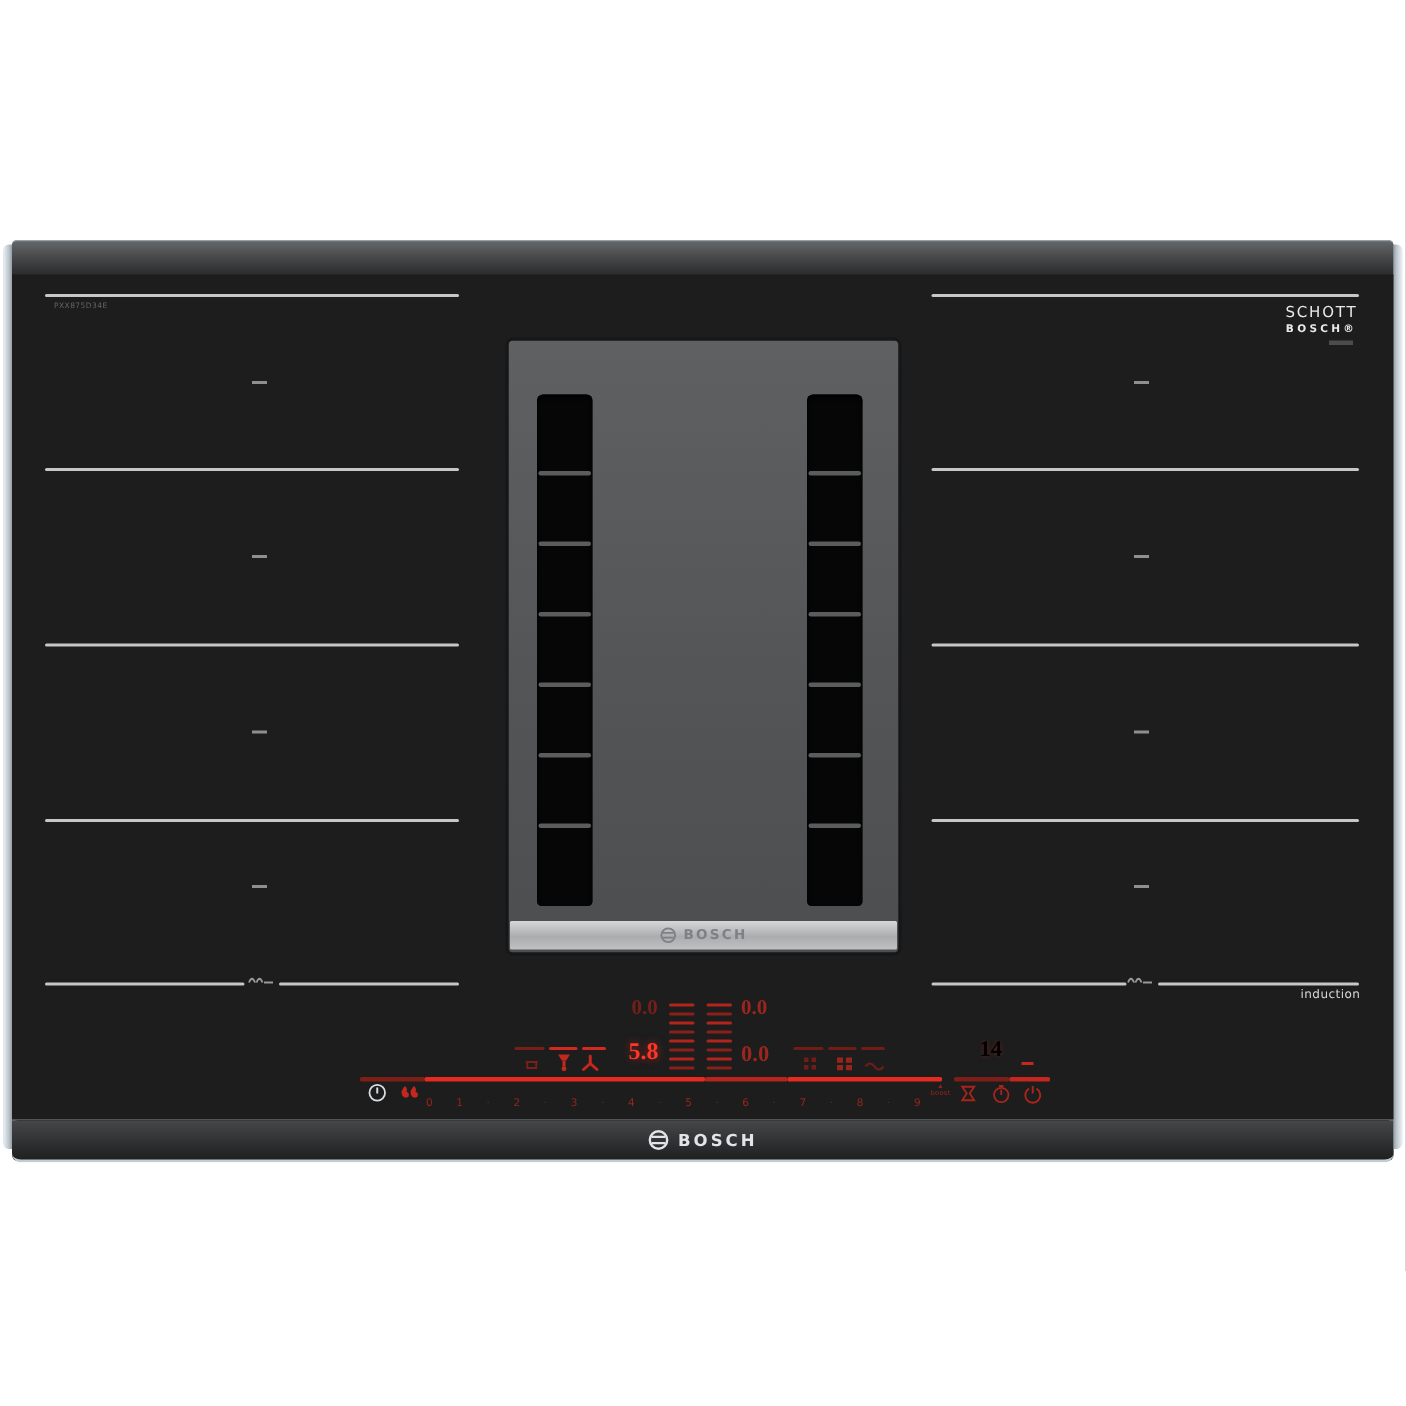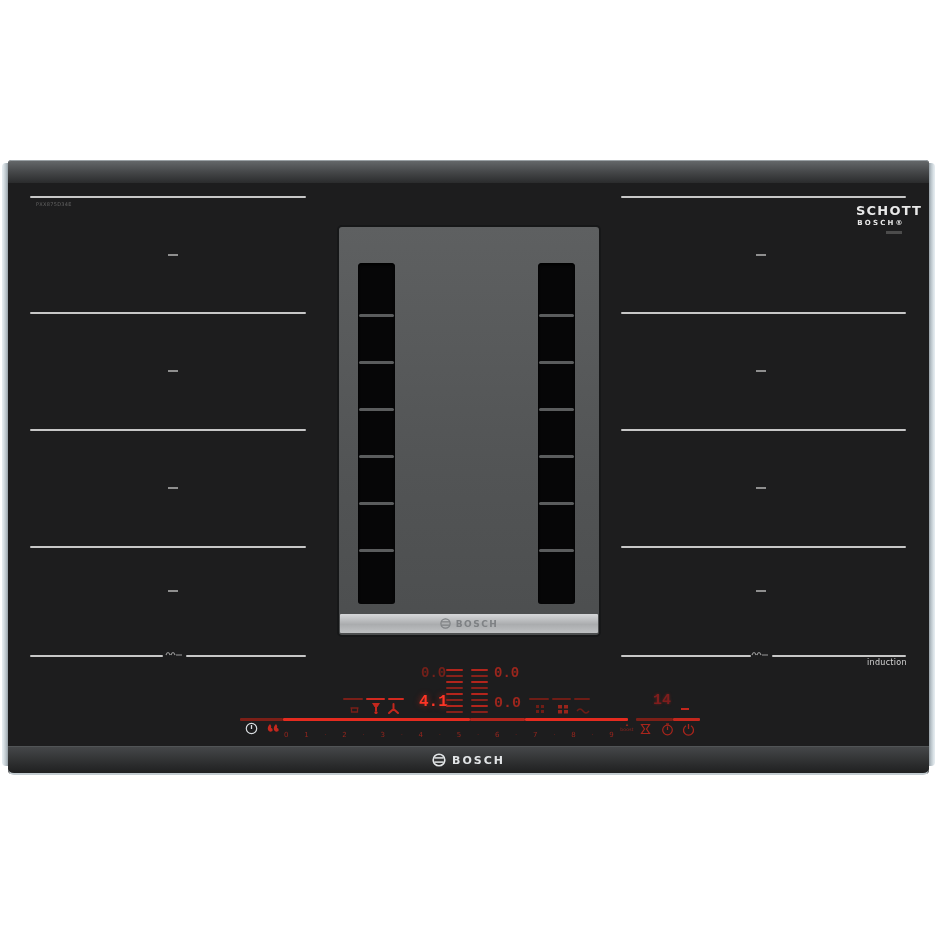--- a/index.html
+++ b/index.html
@@ -22,21 +22,21 @@
              background:linear-gradient(to bottom,#454749,#2a2b2c 70%,#1f2021);
              display:flex;align-items:center;justify-content:center;}
 
   
   .zline{position:absolute;height:2px;background:#c7c7c7;border-radius:1px;}
   .zdash{position:absolute;width:10px;height:2px;background:#8f8f8f;}
   .pan-icon{position:absolute;width:18px;height:9px;}
 
   .model-label{left:36px;top:201px;font-size:5px;color:#646464;letter-spacing:.3px;}
   .schott{left:856px;top:203px;width:50px;text-align:center;color:#e9e9e9;}
-  .schott .l1{font-size:13px;font-weight:bold;letter-spacing:1.2px;}
+  .schott .l1{font-size:10px;font-weight:normal;letter-spacing:1.2px;}
   .schott .l2{font-size:7px;font-weight:bold;letter-spacing:2.2px;margin-top:1px;}
   .schott-sub{width:16px;height:3px;background:#4c4c4c;margin:4px 4px 0 auto;}
   .induction{left:867px;top:658px;font-size:8px;color:#d6d6d6;letter-spacing:.3px;}
 
   
   .vent{left:337px;top:225px;width:264px;height:412px;border-radius:5px;
         border:2px solid #161718;box-sizing:border-box;
         background:linear-gradient(to bottom,#5e6061,#525455 60%,#4c4e4f);}
   .grille{position:absolute;top:36px;width:37px;height:341px;background:#060607;
         border-radius:4px 4px 3px 3px;box-shadow:inset 0 2px 3px #000;}
@@ -45,25 +45,25 @@
   .vent-strip{position:absolute;left:1px;right:1px;bottom:2px;height:19px;border-radius:1px;
         background:linear-gradient(to bottom,#d6d7d9,#aaacae 55%,#bfc1c3);
         display:flex;align-items:center;justify-content:center;gap:5px;}
   .vent-strip .vtxt{font-size:9px;font-weight:bold;letter-spacing:1.5px;color:#7e8184;}
 
   
   .bosch-row{display:flex;align-items:center;gap:6px;}
   .bosch-txt{font-size:11px;font-weight:bold;letter-spacing:2px;color:#e2e5e7;}
 
   
-  .d7{position:absolute;font-family:Liberation Mono, monospace;font-weight:bold;}
+  .d7{position:absolute;font-family:Liberation Serif, serif;font-weight:bold;}
   .d-dim{color:#74201a;}
   .d-mid{color:#9c261d;}
   .d-bright{color:#ff3526;text-shadow:0 0 6px rgba(255,45,25,.55);}
-  .d-timer{color:#7f1d1d;text-shadow:0 0 3px rgba(230,40,25,.35);}
+  .d-timer{color:#000000;text-shadow:0 0 3px rgba(230,40,25,.35);}
   .ladder{position:absolute;width:17px;}
   .rung{height:2px;margin-bottom:4px;border-radius:1px;}
 
   .vseg,.rseg{position:absolute;height:2px;border-radius:1px;}
   .icon-slot{position:absolute;}
 
   
   .sseg{position:absolute;height:3px;border-radius:1px;}
   .slider{left:284px;top:729px;width:330px;height:12px;display:flex;
           justify-content:space-between;align-items:center;}
@@ -148,21 +148,21 @@
       <svg width="11" height="11" viewBox="0 0 12 12">
         <circle cx="6" cy="6" r="5" stroke="#7e8184" stroke-width="1.4" fill="none"></circle>
         <line x1="2" y1="4.2" x2="10" y2="4.2" stroke="#7e8184" stroke-width="1.3"></line>
         <line x1="2" y1="7.8" x2="10" y2="7.8" stroke="#7e8184" stroke-width="1.3"></line>
       </svg>
       <span class="vtxt">BOSCH</span>
     </div>
   </div>
 
   <div class="d7 d-dim" style="left:421px;top:665px;font-size:14px;">0.0</div>
-  <div class="d7 d-bright" style="left:419px;top:693px;font-size:16px;">4.1</div>
+  <div class="d7 d-bright" style="left:419px;top:693px;font-size:16px;">5.8</div>
   <div class="d7 d-mid" style="left:494px;top:665px;font-size:14px;">0.0</div>
   <div class="d7 d-mid" style="left:494px;top:695px;font-size:15px;">0.0</div>
   <div class="abs ladder" style="left:446px;top:669px;">
       <div class="rung" style="background: rgb(179, 37, 28);"></div>
       <div class="rung" style="background: rgb(136, 33, 26);"></div>
       <div class="rung" style="background: rgb(179, 37, 28);"></div>
       <div class="rung" style="background: rgb(136, 33, 26);"></div>
       <div class="rung" style="background: rgb(179, 37, 28);"></div>
       <div class="rung" style="background: rgb(136, 33, 26);"></div>
       <div class="rung" style="background: rgb(179, 37, 28);"></div>

